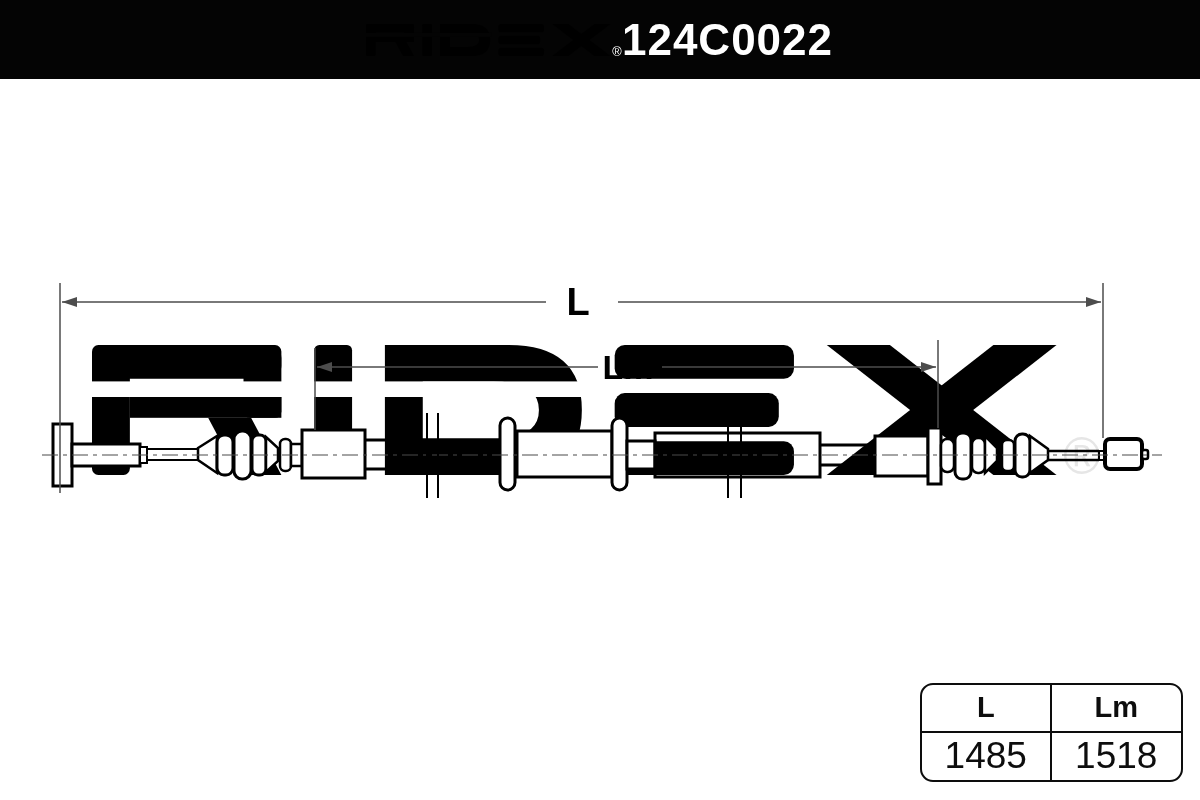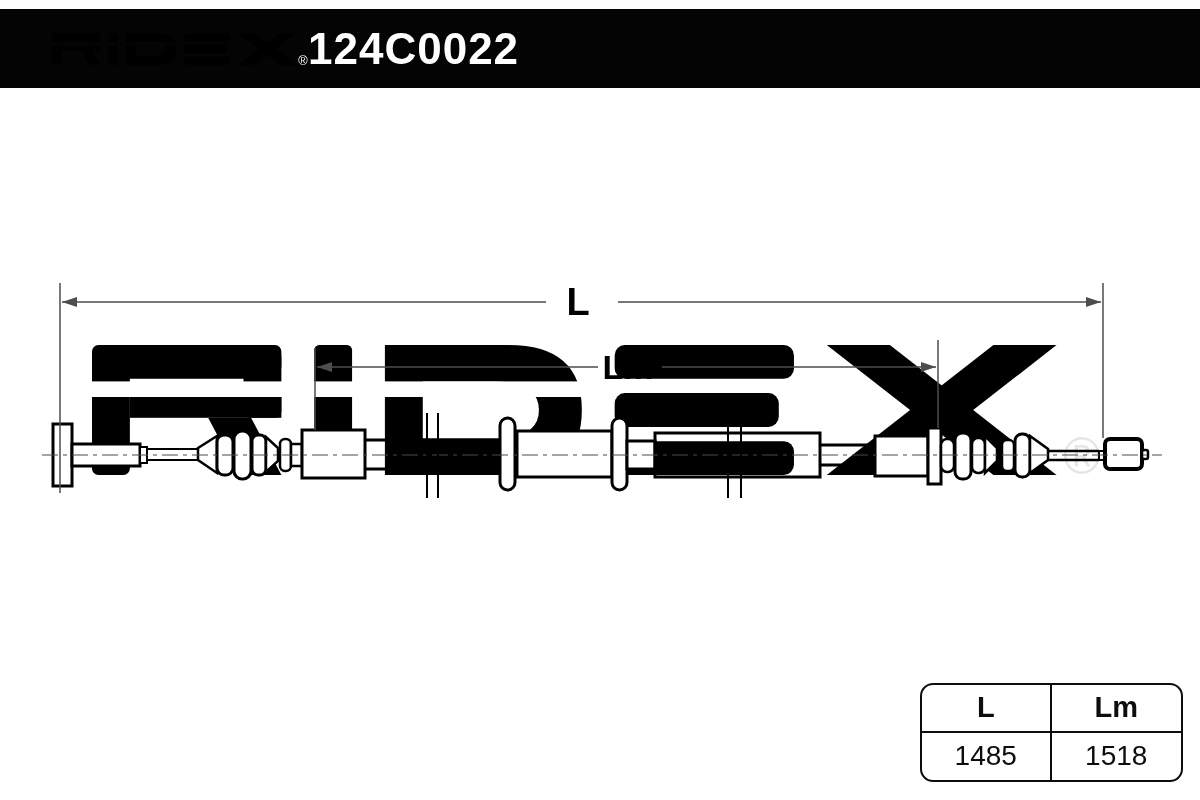--- a/index.html
+++ b/index.html
@@ -3,23 +3,22 @@
 <meta charset="utf-8">
 <style>
   html,body { margin:0; padding:0; }
   body {
     width:1200px; height:800px; position:relative; overflow:hidden;
     background:#ffffff; font-family:"Liberation Sans", sans-serif;
   }
   
   .header {
     position:absolute; left:0; top:0; width:1200px; height:79px;
-    background:#040404; display:flex; align-items:center; justify-content:flex-start;
+    background:#040404; display:flex; align-items:center; justify-content:center;
     z-index:2;
-    margin-top:9px;
   }
   .logo-svg {
     margin-left:52px; width:256px; height:32px; display:block;
     color:#ffffff; --logo-bg:#040404;
   }
   .part-number {
     margin-right:53px; color:#ffffff; font-size:44px; font-weight:bold;
     letter-spacing:1px; line-height:79px;
   }
   
@@ -35,21 +34,21 @@
   
   .spec-table {
     position:absolute; left:920px; top:683px; width:263px; height:99px;
     box-sizing:border-box; border:2px solid #0d0d0d; border-radius:13px;
     overflow:hidden; background:#ffffff; display:grid;
     grid-template-columns:1fr 1fr; grid-template-rows:1fr 1fr; z-index:2;
   }
   .cell { display:flex; align-items:center; justify-content:center; color:#0d0d0d; }
   .cell.col-first { border-right:2px solid #0d0d0d; }
   .cell.row-head  { border-bottom:2px solid #0d0d0d; font-weight:bold; font-size:29px; }
-  .cell.row-val   { font-size:28px; }
+  .cell.row-val   { font-size:37px; }
 </style>
 </head>
 <body>
 
 <svg width="0" height="0" style="position:absolute">
   <defs>
     <g id="ridex-wordmark">
 
       <g>
         <rect x="0" y="0" width="150" height="26" rx="10"></rect>

